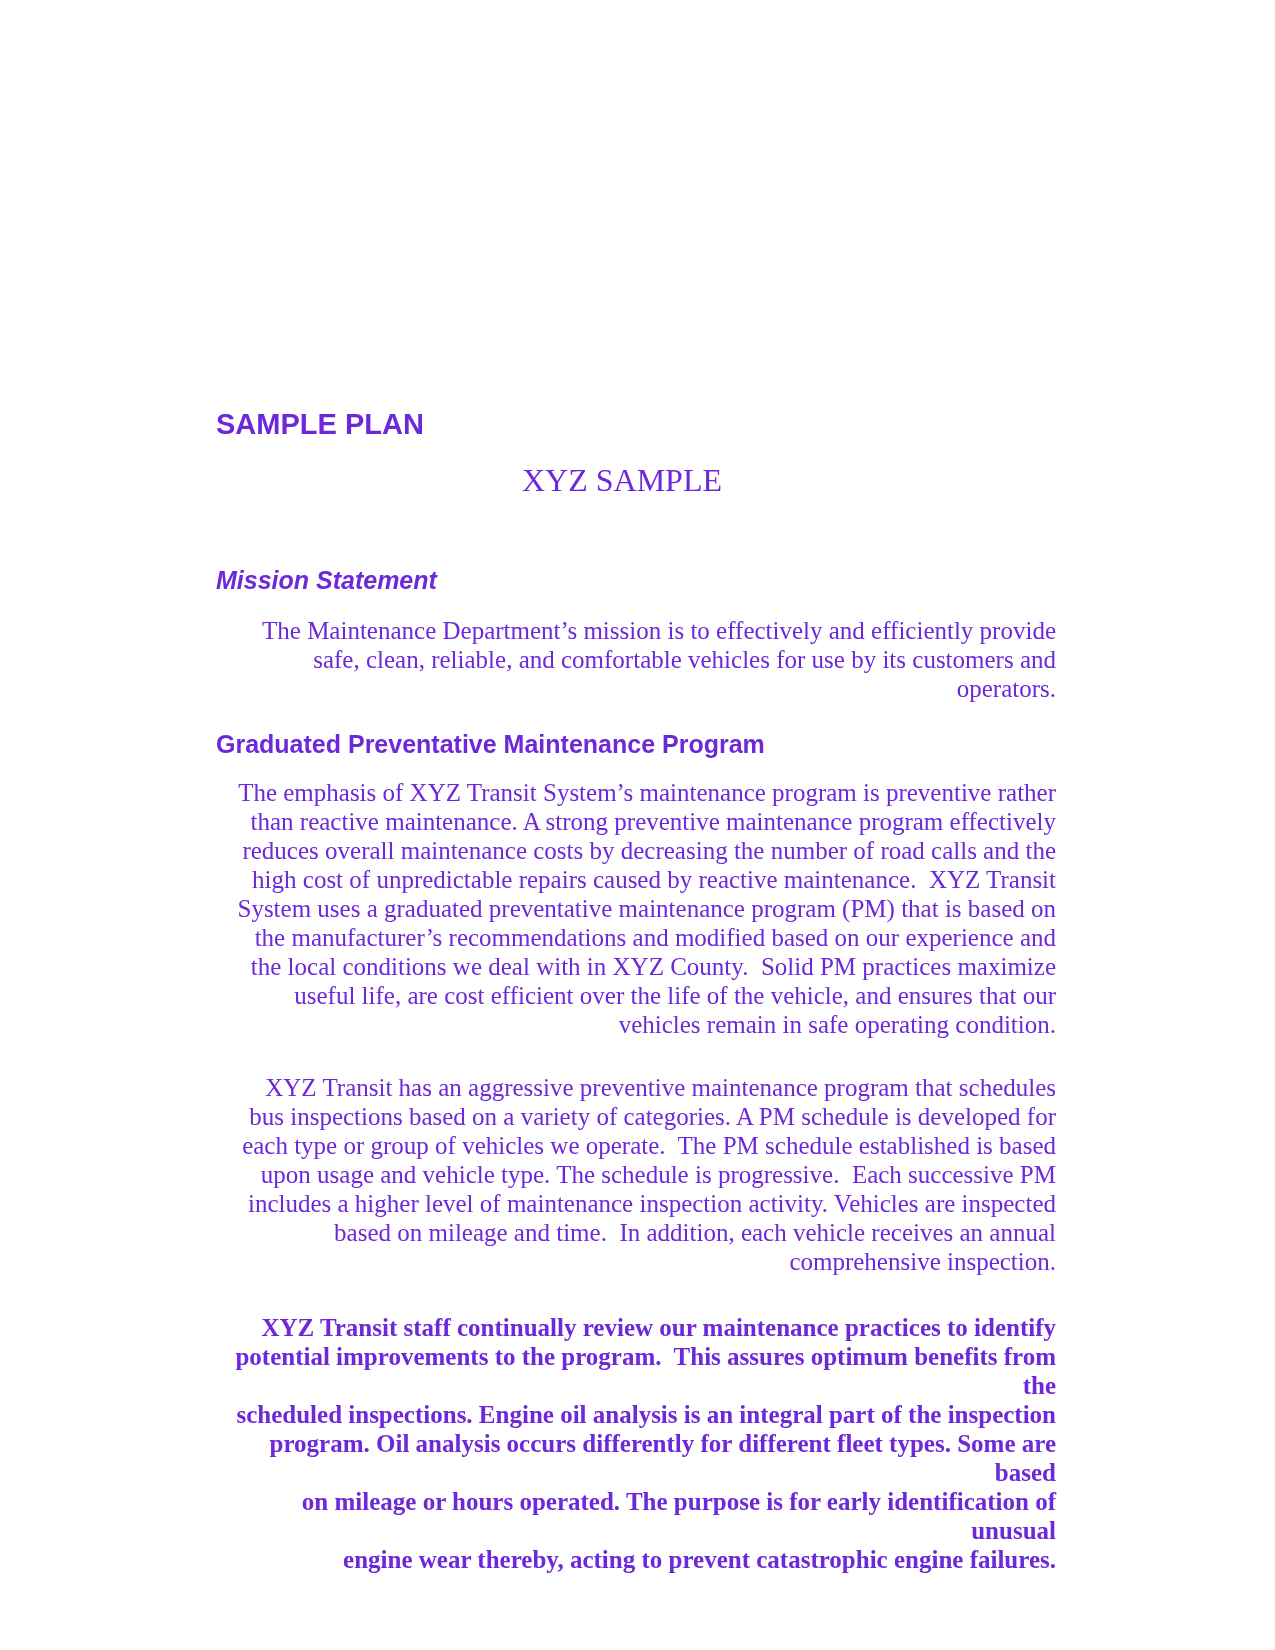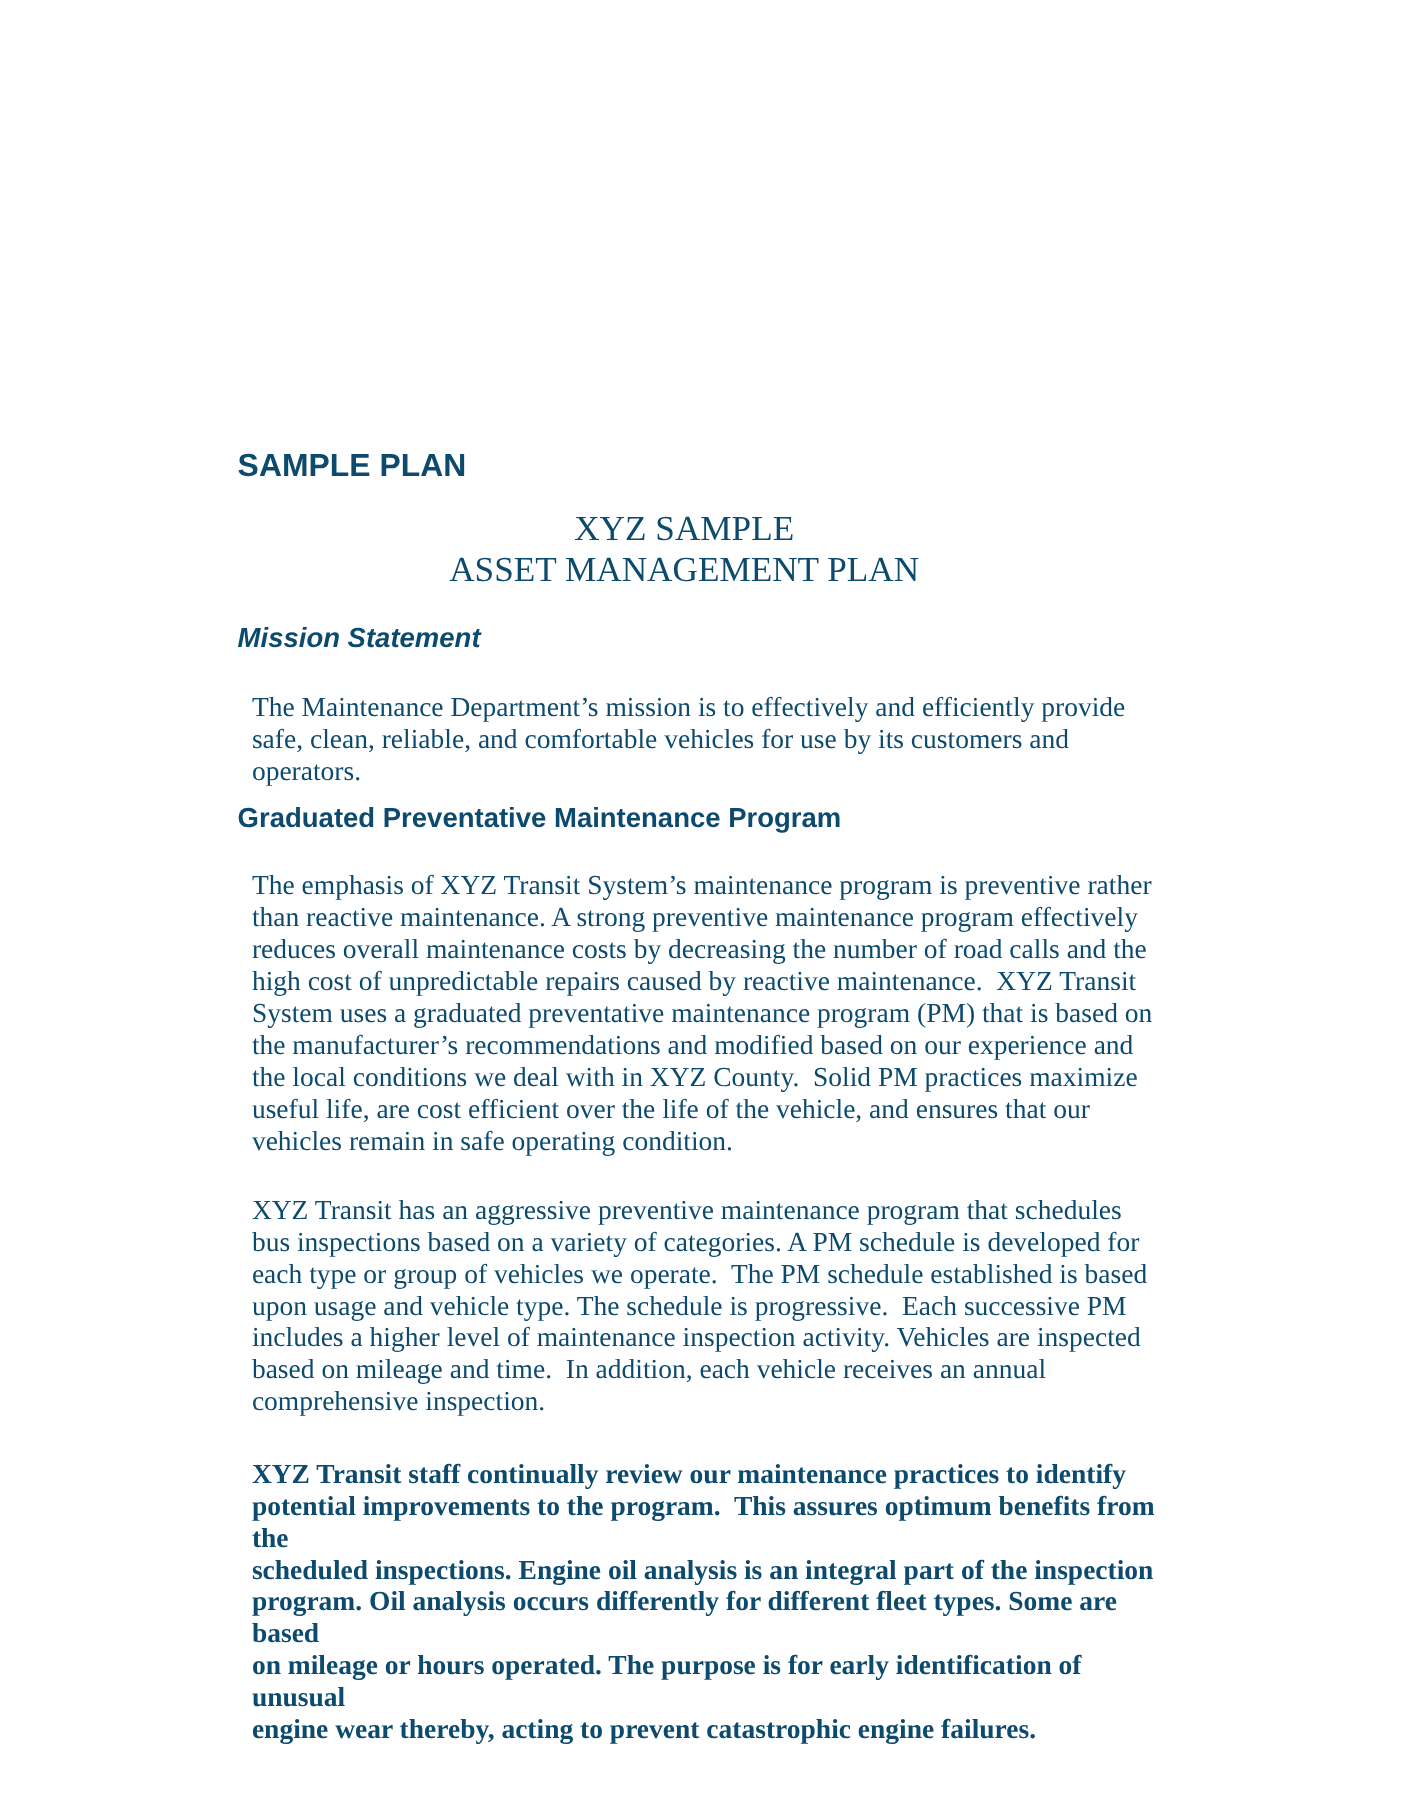--- a/index.html
+++ b/index.html
@@ -5,21 +5,21 @@
   html, body {
     margin: 0;
     padding: 0;
     background: #ffffff;
   }
   .page {
     position: relative;
     width: 1275px;
     height: 1650px;
     background: #ffffff;
-    color: #0c4a6e;
+    color: #6d28d9;
     overflow: hidden;
   }
   .doc-label {
     position: absolute;
     left: 216px;
     top: 408px;
     font: bold 29px/33px "Liberation Sans", sans-serif;
   }
   .doc-title {
     position: absolute;
@@ -32,41 +32,41 @@
   .sec-heading {
     position: absolute;
     left: 216px;
     margin: 0;
     font: bold 25px/29px "Liberation Sans", sans-serif;
   }
   .para {
     position: absolute;
     left: 216px;
     width: 840px;
-    margin: 13px;
+    margin: 0;
     font: 25px/29px "Liberation Serif", serif;
     white-space: pre-wrap;
+    text-align: right;
   }
   #h-mission   { top: 566px; font-style: italic; }
   #p-mission   { top: 616px; }
   #h-graduated { top: 730px; }
   #p-grad-1    { top: 778px; }
   #p-grad-2    { top: 1073px; }
   #p-grad-3    { top: 1313px; font-weight: bold; }
 </style>
 </head>
 <body>
 
 <div class="page">
 
   <div class="doc-label">SAMPLE PLAN</div>
 
   <div class="doc-title">
     <div>XYZ SAMPLE</div>
-    <div>ASSET MANAGEMENT PLAN</div>
   </div>
 
   <h2 class="sec-heading" id="h-mission">Mission Statement</h2>
 
   <p class="para" id="p-mission">The Maintenance Department’s mission is to effectively and efficiently provide
 safe, clean, reliable, and comfortable vehicles for use by its customers and
 operators.</p>
 
   <h2 class="sec-heading" id="h-graduated">Graduated Preventative Maintenance Program</h2>
 

